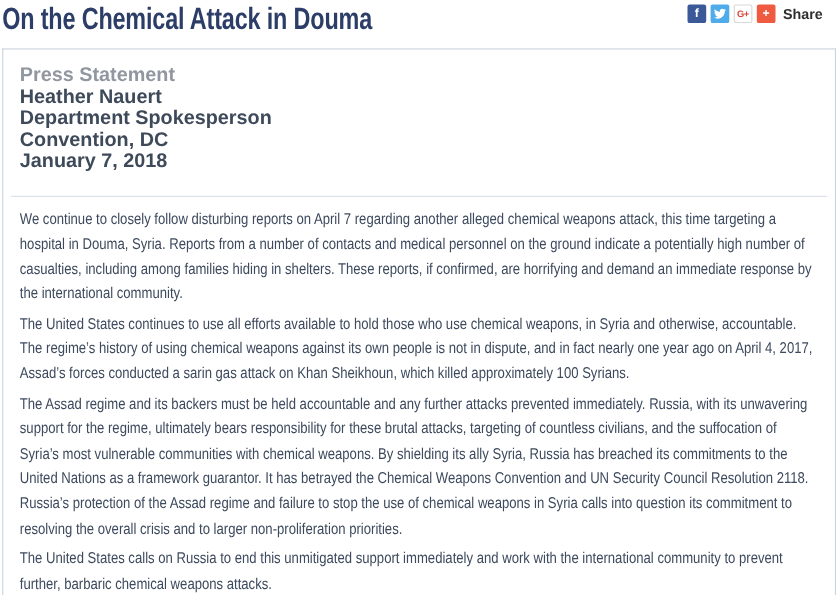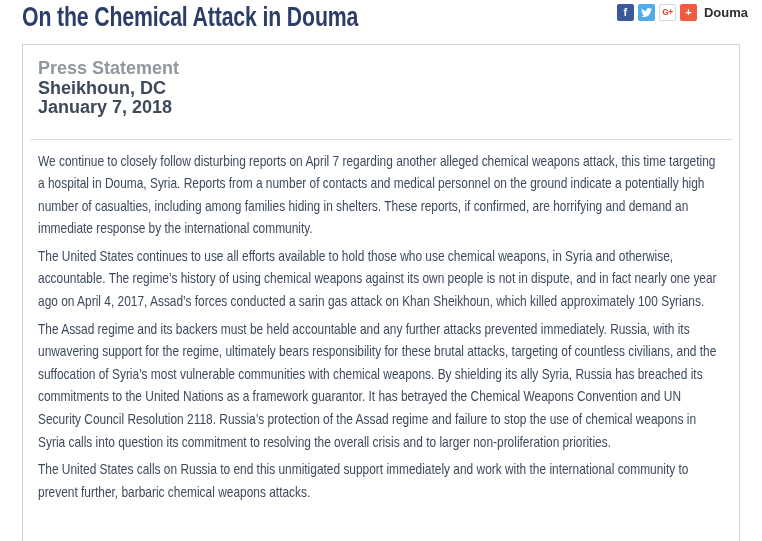--- a/index.html
+++ b/index.html
@@ -3,21 +3,21 @@
 <meta charset="utf-8">
 <style>
   * { box-sizing: border-box; }
   html, body {
     margin: 0; padding: 0;
     width: 762px; height: 541px;
     overflow: hidden;
     background: #ffffff;
     font-family: "Liberation Sans", sans-serif;
   }
-  .page { position: relative; width: 762px; height: 541px; padding: 0 22px; }
+  .page { position: relative; width: 762px; height: 541px; padding: 0 2px; }
 
   
   h1.page-title {
     margin: 0; padding: 1px 0 0 0;
     color: #2c3e68;
     font-size: 28px;
     font-weight: bold;
     line-height: 32px;
     white-space: nowrap;
   }
@@ -107,28 +107,30 @@
       <svg width="11" height="11" viewBox="0 0 24 24">
         <path fill="#ffffff" d="M23.954 4.569c-.885.389-1.83.654-2.825.775 1.014-.611 1.794-1.574 2.163-2.723-.951.555-2.005.959-3.127 1.184-.896-.959-2.173-1.559-3.591-1.559-2.717 0-4.92 2.203-4.92 4.917 0 .39.045.765.127 1.124C7.691 8.094 4.066 6.13 1.64 3.161c-.427.722-.666 1.561-.666 2.475 0 1.71.87 3.213 2.188 4.096-.807-.026-1.566-.248-2.228-.616v.061c0 2.385 1.693 4.374 3.946 4.827-.413.111-.849.171-1.296.171-.314 0-.615-.03-.916-.086.631 1.953 2.445 3.377 4.604 3.417-1.68 1.319-3.809 2.105-6.102 2.105-.39 0-.779-.023-1.17-.067 2.189 1.394 4.768 2.209 7.557 2.209 9.054 0 13.999-7.496 13.999-13.986 0-.209 0-.42-.015-.63.961-.689 1.8-1.56 2.46-2.548l-.047-.02z"></path>
       </svg>
     </a>
     <a class="share-btn gplus" style="color: rgb(219, 68, 55);">
       <span>G+</span>
     </a>
     <a class="share-btn" style="background: rgb(239, 91, 65);">
       <span>+</span>
     </a>
-    <span class="share-label">Douma</span>
+    <span class="share-label">Share</span>
   </div>
 
   <div class="statement-card">
 
     <div class="meta-block">
       <div class="meta-line meta-type">Press Statement</div>
-      <div class="meta-line">Sheikhoun, DC</div>
+      <div class="meta-line">Heather Nauert</div>
+      <div class="meta-line">Department Spokesperson</div>
+      <div class="meta-line">Convention, DC</div>
       <div class="meta-line">January 7, 2018</div>
     </div>
 
     <hr class="divider">
 
     <div class="article-body">
         <p>We continue to closely follow disturbing reports on April 7 regarding another alleged chemical weapons attack, this time targeting a hospital in Douma, Syria. Reports from a number of contacts and medical personnel on the ground indicate a potentially high number of casualties, including among families hiding in shelters. These reports, if confirmed, are horrifying and demand an immediate response by the international community.</p>
         <p>The United States continues to use all efforts available to hold those who use chemical weapons, in Syria and otherwise, accountable. The regime’s history of using chemical weapons against its own people is not in dispute, and in fact nearly one year ago on April 4, 2017, Assad’s forces conducted a sarin gas attack on Khan Sheikhoun, which killed approximately 100 Syrians.</p>
         <p>The Assad regime and its backers must be held accountable and any further attacks prevented immediately. Russia, with its unwavering support for the regime, ultimately bears responsibility for these brutal attacks, targeting of countless civilians, and the suffocation of Syria’s most vulnerable communities with chemical weapons. By shielding its ally Syria, Russia has breached its commitments to the United Nations as a framework guarantor. It has betrayed the Chemical Weapons Convention and UN Security Council Resolution 2118. Russia’s protection of the Assad regime and failure to stop the use of chemical weapons in Syria calls into question its commitment to resolving the overall crisis and to larger non-proliferation priorities.</p>
         <p>The United States calls on Russia to end this unmitigated support immediately and work with the international community to prevent further, barbaric chemical weapons attacks.</p>

